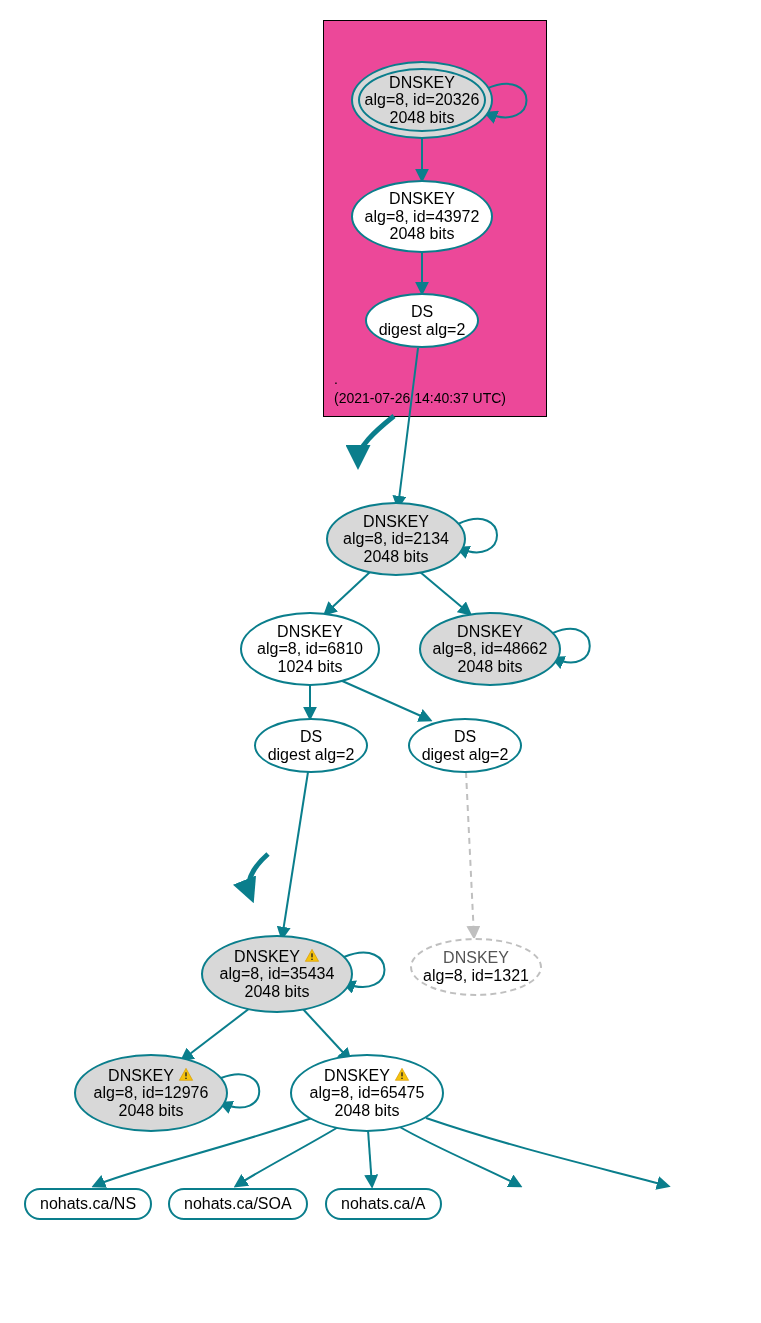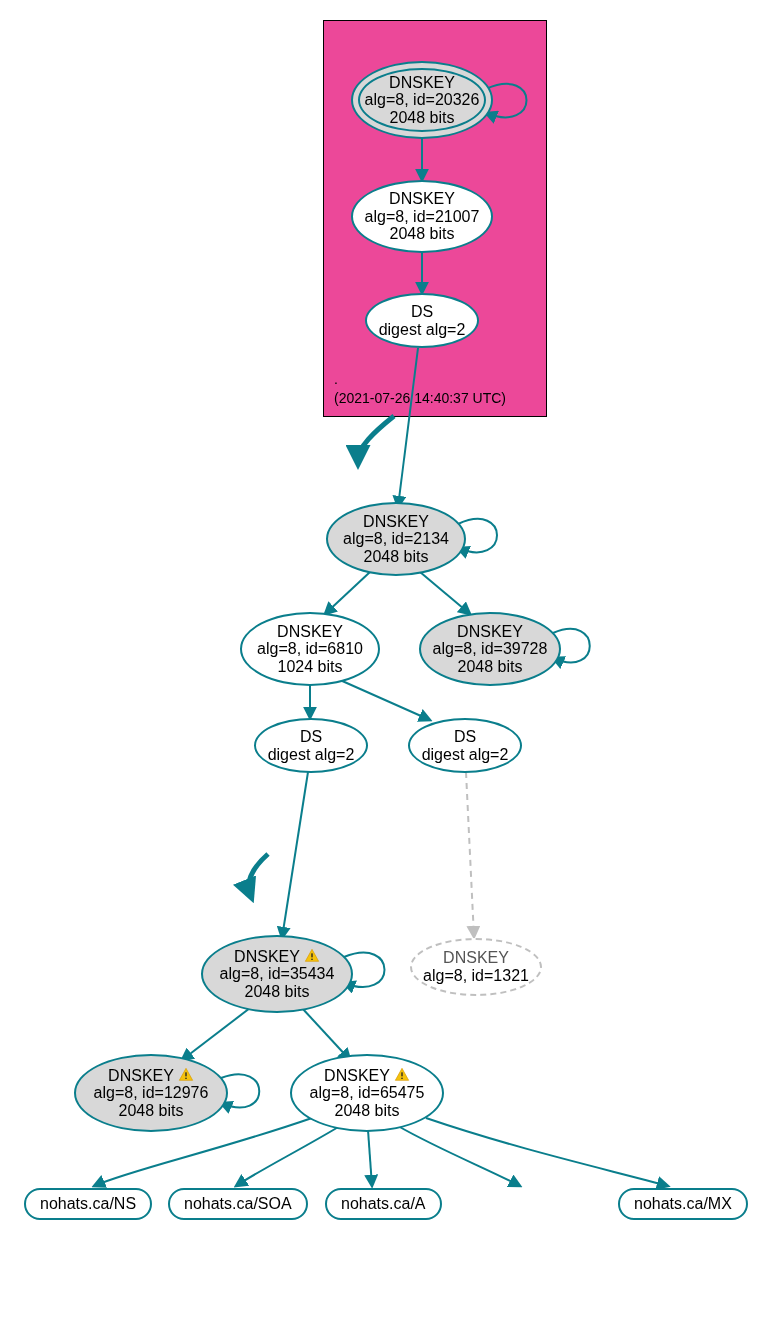--- a/index.html
+++ b/index.html
@@ -95,41 +95,41 @@
   </symbol>
 </svg>
 
 <div class="node filled double" style="left:351px;top:61px;width:142px;height:78px">
   <div class="title">DNSKEY</div>
   <div class="sub">alg=8, id=20326</div>
   <div class="sub">2048 bits</div>
 </div>
 <div class="node" style="left:351px;top:180px;width:142px;height:73px">
   <div class="title">DNSKEY</div>
-  <div class="sub">alg=8, id=21007</div>
+  <div class="sub">alg=8, id=43972</div>
   <div class="sub">2048 bits</div>
 </div>
 <div class="node" style="left:365px;top:293px;width:114px;height:55px">
   <div class="title">DS</div>
   <div class="sub">digest alg=2</div>
 </div>
 
 <div class="node filled" style="left:326px;top:502px;width:140px;height:74px">
   <div class="title">DNSKEY</div>
   <div class="sub">alg=8, id=2134</div>
   <div class="sub">2048 bits</div>
 </div>
 <div class="node" style="left:240px;top:612px;width:140px;height:74px">
   <div class="title">DNSKEY</div>
   <div class="sub">alg=8, id=6810</div>
   <div class="sub">1024 bits</div>
 </div>
 <div class="node filled" style="left:419px;top:612px;width:142px;height:74px">
   <div class="title">DNSKEY</div>
-  <div class="sub">alg=8, id=39728</div>
+  <div class="sub">alg=8, id=48662</div>
   <div class="sub">2048 bits</div>
 </div>
 <div class="node" style="left:254px;top:718px;width:114px;height:55px">
   <div class="title">DS</div>
   <div class="sub">digest alg=2</div>
 </div>
 <div class="node" style="left:408px;top:718px;width:114px;height:55px">
   <div class="title">DS</div>
   <div class="sub">digest alg=2</div>
 </div>
@@ -156,15 +156,14 @@
   <div><span class="title">DNSKEY</span><span class="warn"><svg width="16" height="16">
             <use href="#warn-tri"></use>
           </svg></span></div>
   <div class="sub">alg=8, id=65475</div>
   <div class="sub">2048 bits</div>
 </div>
 
 <div class="rr" style="left:24px; top:1188px">nohats.ca/NS</div>
 <div class="rr" style="left:168px;top:1188px">nohats.ca/SOA</div>
 <div class="rr" style="left:325px;top:1188px">nohats.ca/A</div>
-<div class="rr" style="left:618px;top:1188px">nohats.ca/MX</div>
 
 </div>
 
 </body></html>

